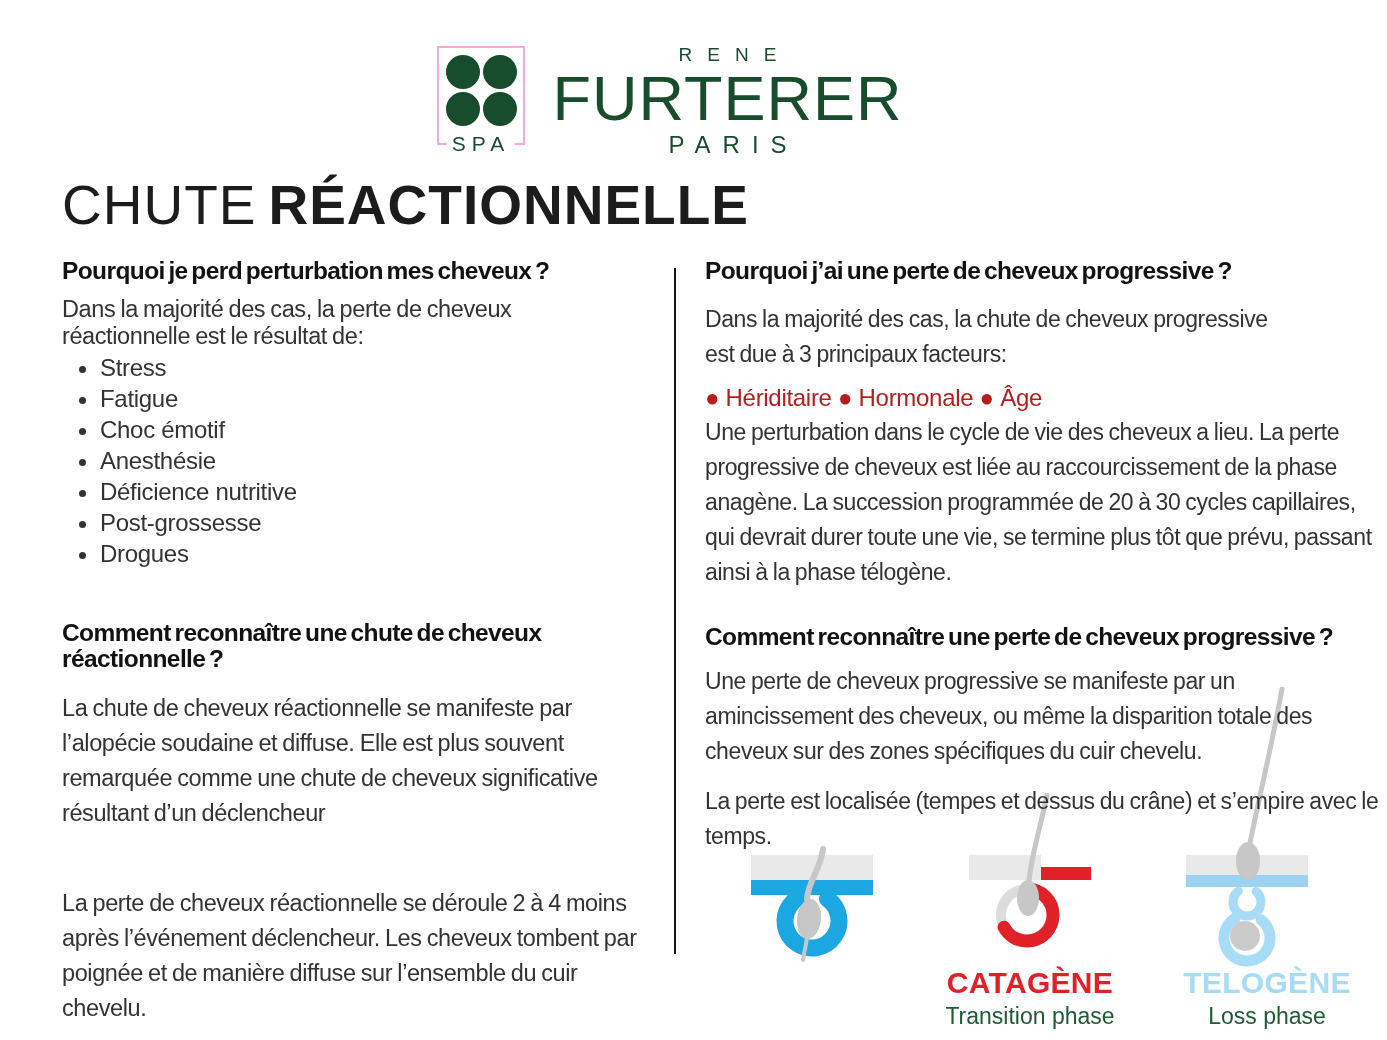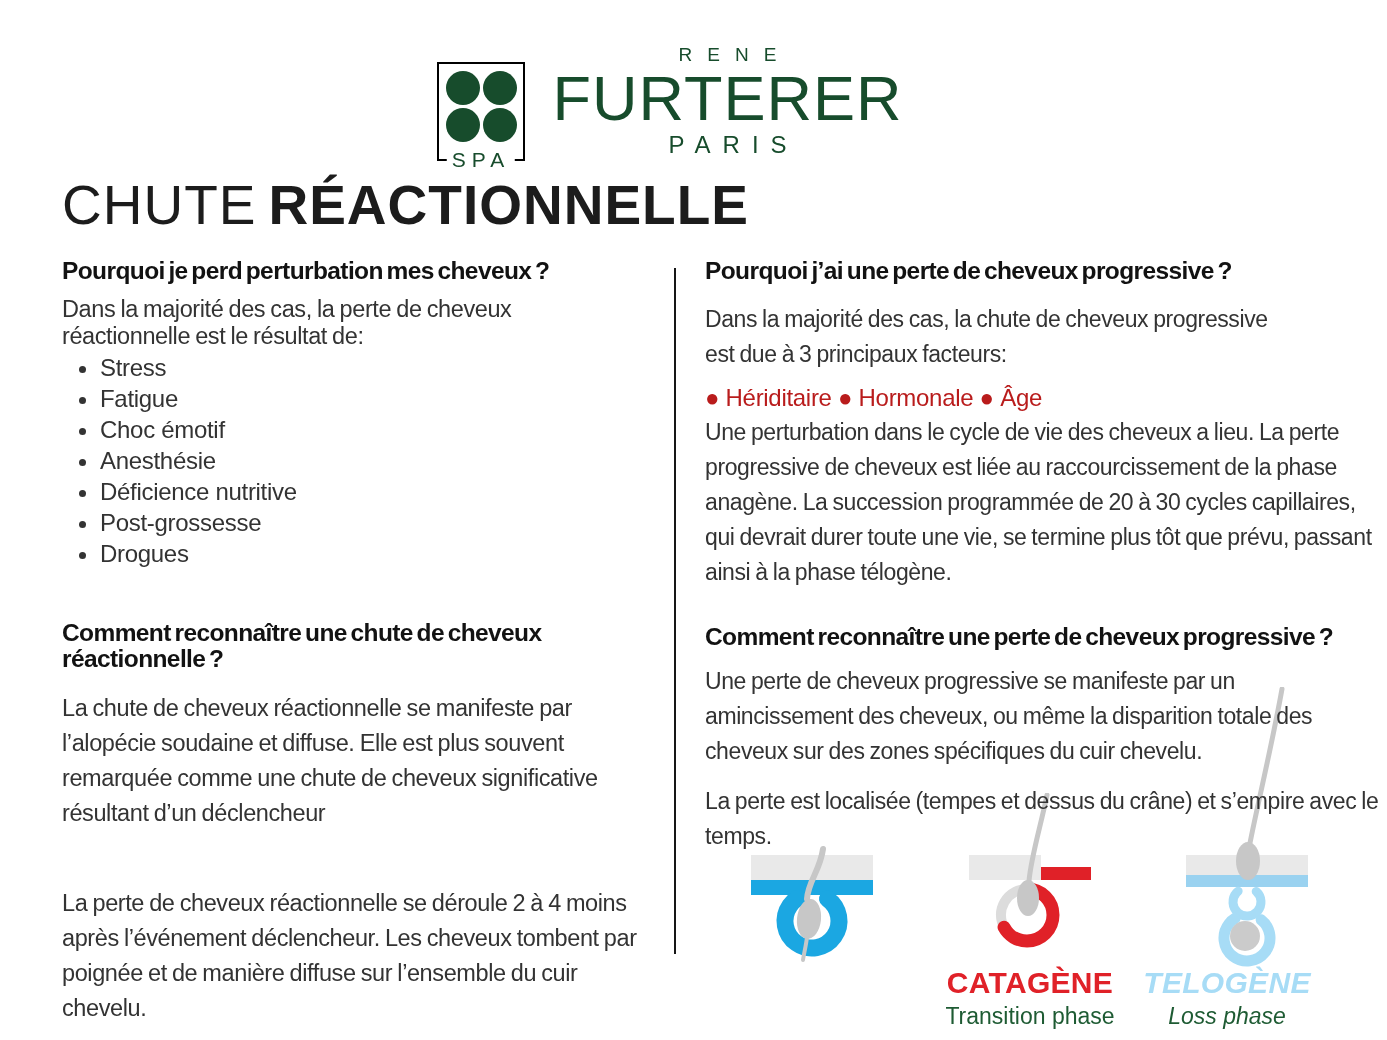--- a/index.html
+++ b/index.html
@@ -2,21 +2,21 @@
 <html><head>
 <meta charset="utf-8">
 <style>
   html,body{margin:0;padding:0;background:#fff;}
   .page{position:relative;width:1387px;height:1040px;background:#fff;overflow:hidden;
         font-family:"Liberation Sans",sans-serif;color:#333;}
   .abs{position:absolute;}
   .txt{z-index:2;}
 
   
-  .spa-box{left:437px;top:62px;width:84px;height:95px;border:2px solid #000000;z-index:2;}
+  .spa-box{left:437px;top:46px;width:84px;height:95px;border:2px solid #f9a8d4;z-index:2;}
   .spa-dots{display:grid;grid-template-columns:34px 34px;grid-gap:3px;justify-content:center;margin-top:7px;}
   .spa-dot{width:34px;height:34px;border-radius:50%;background:#174C2C;}
   .spa-label{position:absolute;left:50%;transform:translateX(-50%);bottom:-13px;background:#fff;
              padding:0 5px;font-size:21px;letter-spacing:6px;color:#174C2C;white-space:nowrap;}
   .brand{left:545px;top:44px;width:365px;text-align:center;color:#174C2C;z-index:2;}
   .brand-rene{font-size:19px;letter-spacing:15px;margin-left:15px;}
   .brand-furterer{font-size:63px;font-weight:400;letter-spacing:1px;line-height:60px;margin-top:2px;}
   .brand-paris{font-size:24px;letter-spacing:12px;margin-left:12px;margin-top:3px;}
 
   
@@ -141,18 +141,18 @@
     <circle cx="75" cy="93" r="23" fill="none" stroke="#A7DCF6" stroke-width="11" stroke-linecap="round" stroke-dasharray="116 28" transform="rotate(-52 75 93)"></circle>
     <circle cx="73" cy="91" r="15" fill="#CBCBCB"></circle>
     <path d="M110,-156 C100,-100 85,-38 78,-2" fill="none" stroke="#C7C7C7" stroke-width="5" stroke-linecap="round"></path>
     <ellipse cx="76" cy="16" rx="12" ry="19" fill="#C7C7C7"></ellipse>
   </svg>
 
   <div class="abs phase-labels" style="left:935px;">
     <div class="phase-name c1">CATAGÈNE</div>
     <div class="phase-sub">Transition phase</div>
   </div>
-  <div class="abs phase-labels" style="left:1132px;font-style:italic;">
+  <div class="abs phase-labels" style="left:1172px;">
     <div class="phase-name c2">TELOGÈNE</div>
     <div class="phase-sub">Loss phase</div>
   </div>
 
 </div>
 
 </body></html>

